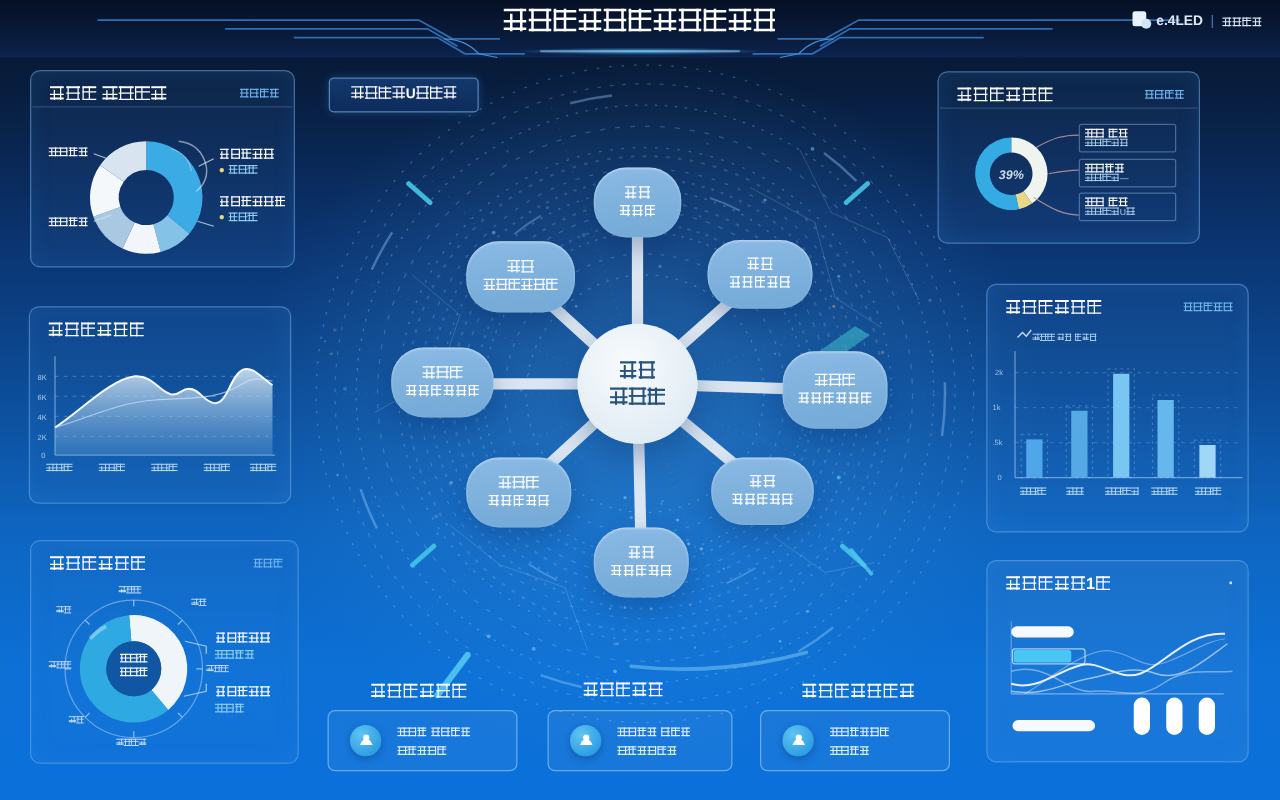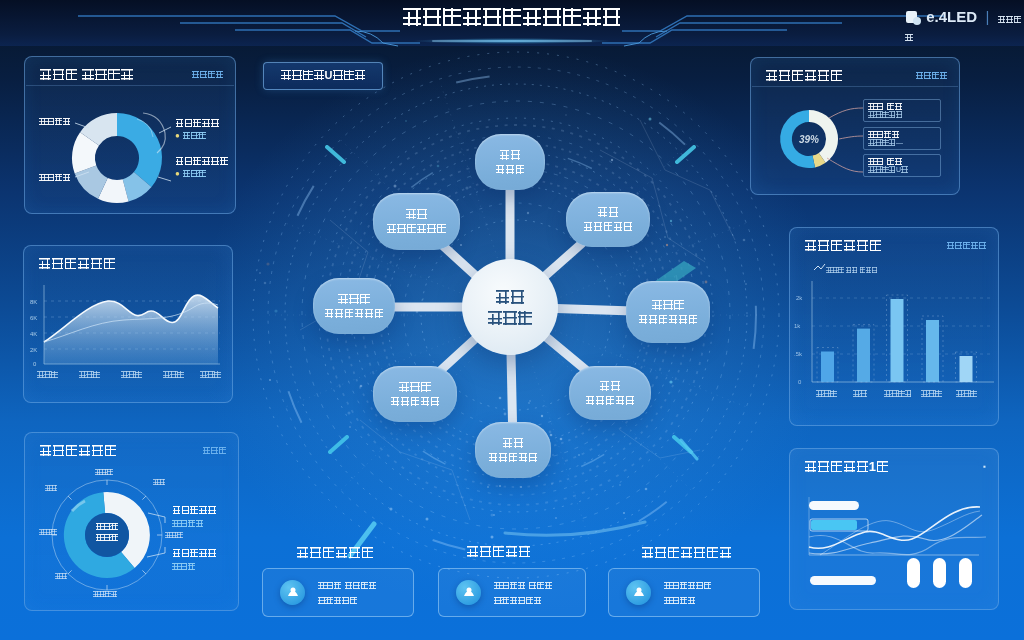--- a/index.html
+++ b/index.html
@@ -187,21 +187,21 @@
 <circle cx="530" cy="401" r="1.0" fill="#bfe0ff" opacity="0.22"></circle>
 <circle cx="655" cy="289" r="1.1" fill="#bfe0ff" opacity="0.37"></circle>
 <circle cx="268" cy="264" r="1.6" fill="#ffb080" opacity="0.19"></circle>
 <circle cx="505" cy="414" r="1.4" fill="#bfe0ff" opacity="0.3"></circle>
  </g>
 </svg>
 
 <div class="abs w" style="left:402px;top:6px;font-size:20px;font-weight:bold" id="title">
 <i class="g"></i><i class="g"></i><i class="g"></i><i class="g"></i><i class="g"></i><i class="g"></i><i class="g"></i><i class="g"></i><i class="g"></i><i class="g"></i><i class="g"></i>
 </div>
-<div class="abs" style="left:905px;top:8px;width:120px;color:#dce9f6;font-size:15px">
+<div class="abs" style="left:905px;top:8px;width:120px;color:#dce9f6;font-size:11px">
  <svg width="17" height="16" style="vertical-align:-4px">
       <rect x="1" y="1" width="11" height="12" rx="2" fill="#e8f2fa"></rect>
       <circle cx="12" cy="11" r="4" fill="#cfe4f4"></circle>
     </svg>
  <b>e.4LED</b>&nbsp;&nbsp;<span style="color:#4a7fb8">|</span>&nbsp;&nbsp;<span style="font-size:8px"><i class="g"></i><i class="g"></i><i class="g"></i><i class="g"></i></span>
 </div>
 
 <div class="panel" style="left:24px;top:56px;width:210px;height:156px">
  <div class="pt" style="font-size:13px"><i class="g"></i><i class="g"></i><i class="g"></i>&nbsp;<i class="g"></i><i class="g"></i><i class="g"></i><i class="g"></i></div>
  <div class="pl"><i class="g"></i><i class="g"></i><i class="g"></i><i class="g"></i></div>

